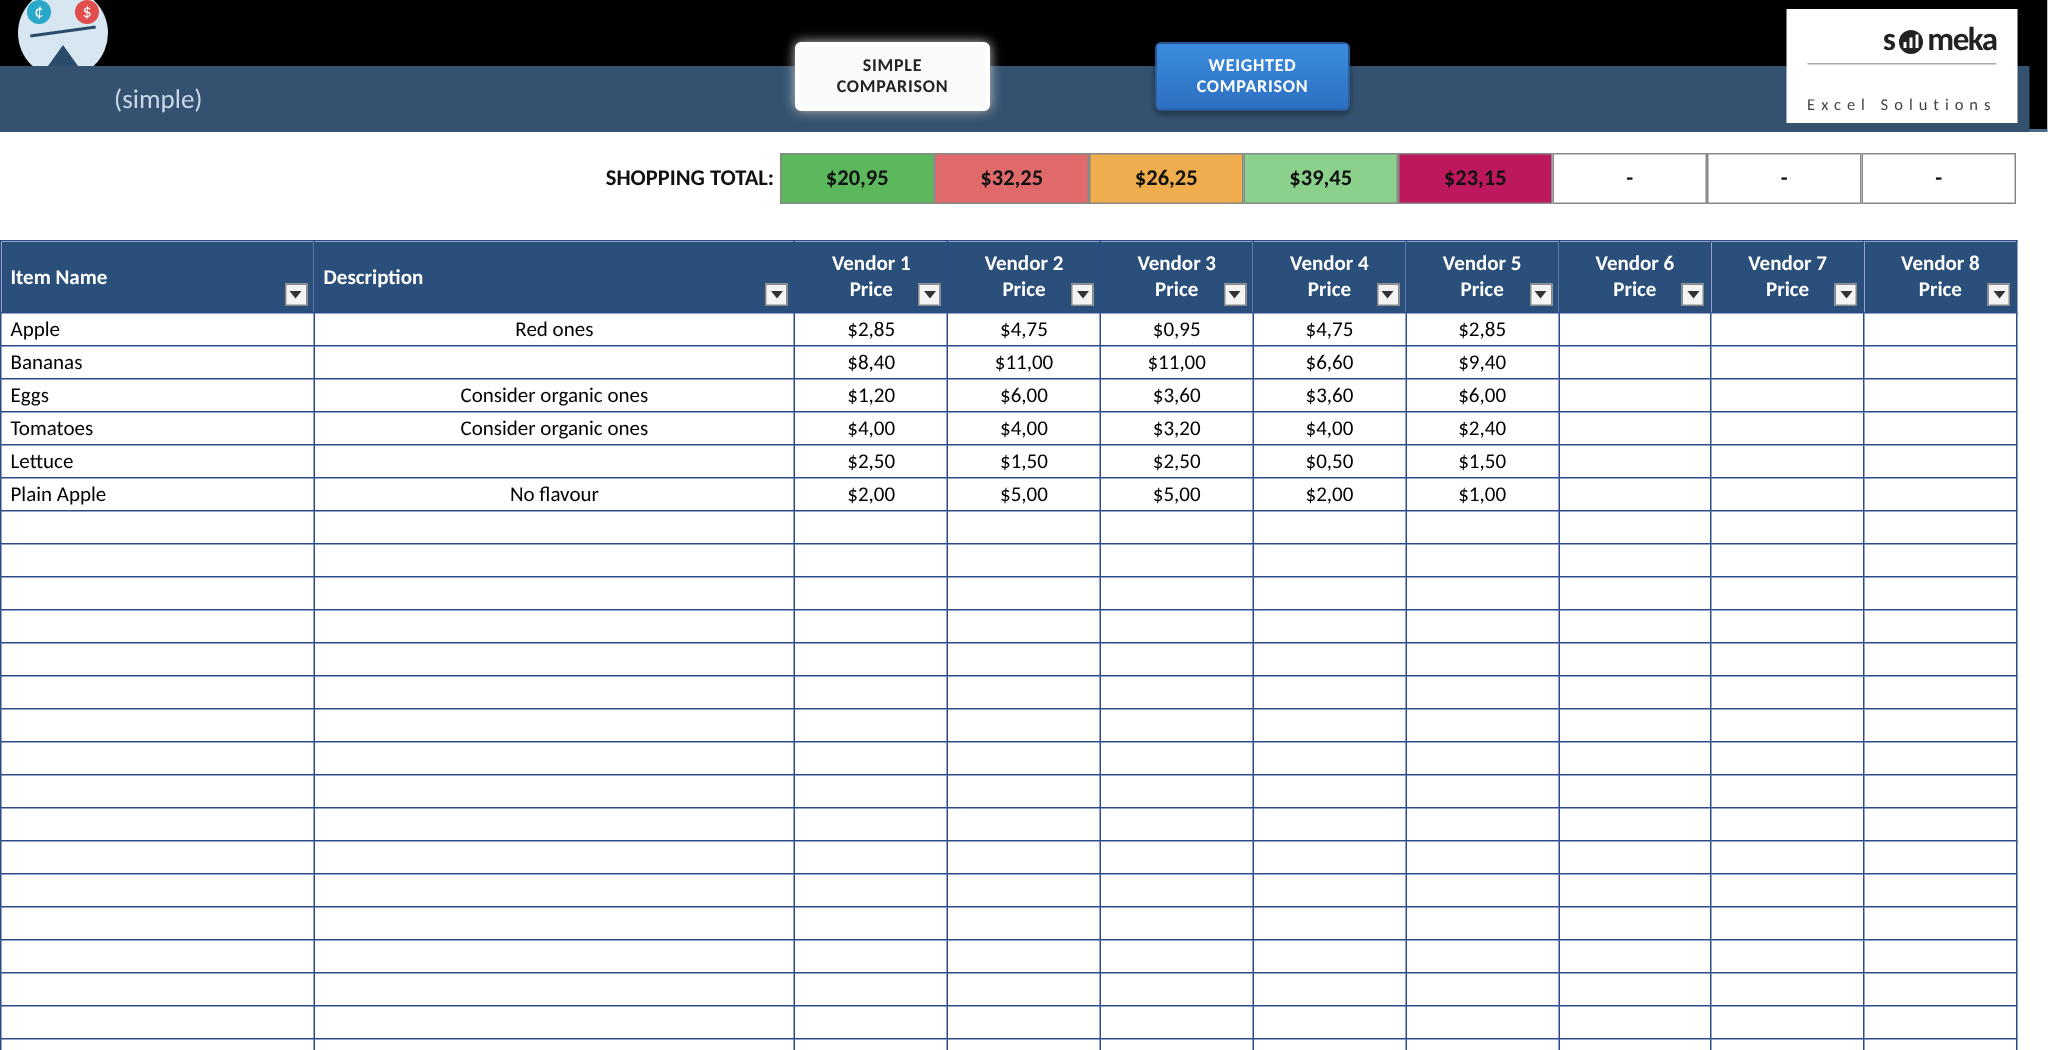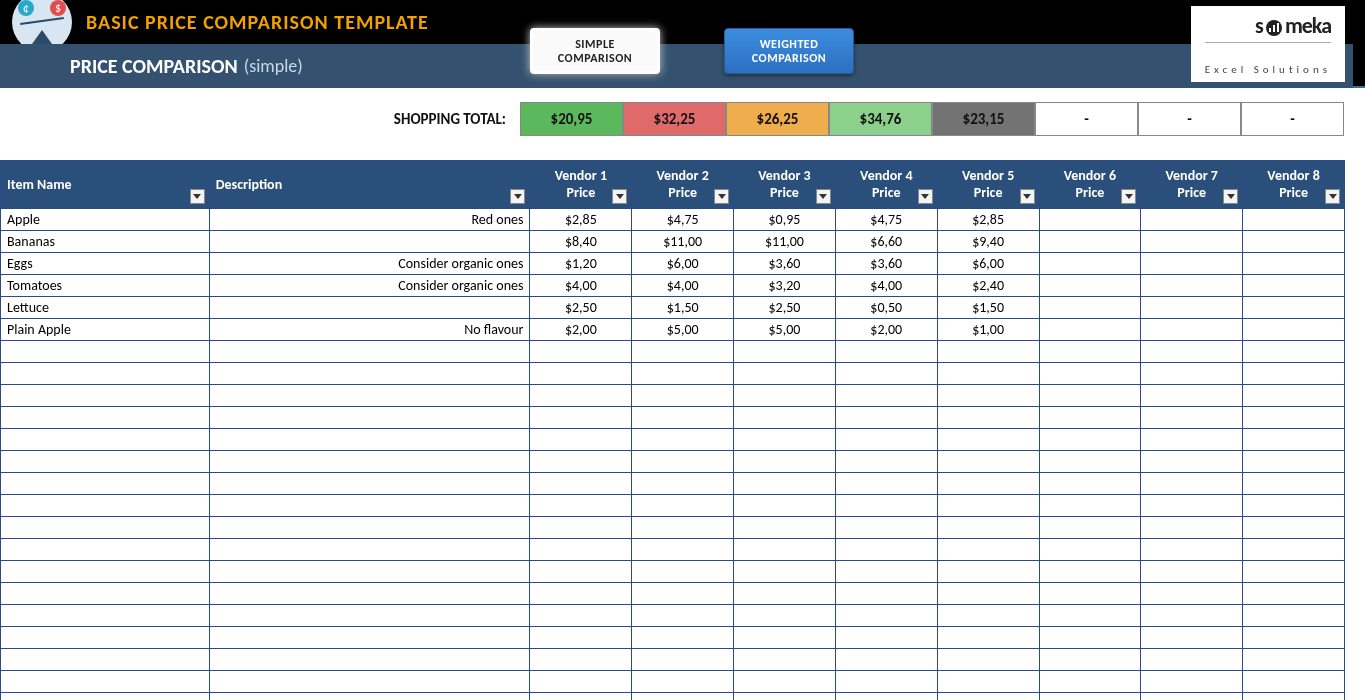--- a/index.html
+++ b/index.html
@@ -55,21 +55,21 @@
   }
   .subtitle-row {
     background: #34526f; height: 44px; display: flex; align-items: center;
     margin-left: -12px; padding-left: 82px; width: 1365px;
     position: absolute; top: 44px; left: 0;
   }
   .subtitle-row .t2 { color: #fff; font-size: 20px; font-weight: bold; }
   .subtitle-row .s2 { color: #c8d8e8; font-size: 18px; margin-left: 6px; }
 
   .mode-buttons {
-    position: absolute; left: 530px; top: 28px; display: flex; gap: 64px;
+    position: absolute; left: 530px; top: 28px; display: flex; gap: 110px;
     z-index: 5;
   }
   .mode-btn {
     width: 130px; height: 46px; border-radius: 4px;
     font-size: 12px; font-weight: bold; text-align: center;
     display: flex; flex-direction: column; justify-content: center;
     line-height: 1.2; letter-spacing: 0.5px;
     cursor: pointer;
   }
   .mode-btn.simple {
@@ -88,32 +88,32 @@
     display: flex; flex-direction: column; align-items: flex-end; justify-content: center;
   }
   .logo .l1 { font-size: 22px; font-weight: bold; color: #222; letter-spacing: -1px; }
   .logo .l1 .bar-icon { display:inline-block; vertical-align: middle; margin: 0 2px; }
   .logo .l2 { font-size: 11px; color: #444; letter-spacing: 4px; border-top: 1px solid #aaa; padding-top: 20px;}
 
   .totals-row {
     display: flex; height: 34px; margin-top: 14px; align-items: stretch;
   }
   .totals-label {
-    width: 520px; text-align: right; padding-right: 14px; font-weight: bold;
+    width: 520px; text-align: right; padding-right: 4px; font-weight: bold;
     line-height: 34px; font-size: 15px; color: #111;
   }
   .total-cell {
     width: 103px; border: 1px solid #888; text-align: center; line-height: 32px;
     font-weight: bold; font-size: 15px; color: #111;
   }
   .c-green { background: #5cb85c; }
   .c-red   { background: #e06a6a; }
   .c-orange{ background: #f0ad4e; }
   .c-lgreen{ background: #8bd08b; }
-  .c-yellow{ background: #737373; }
+  .c-yellow{ background: #be185d; }
   .c-none  { background: #fff; }
 
   .grid {
     margin-top: 24px; width: 1345px; border-collapse: collapse;
   }
   .grid th, .grid td {
     border: 1px solid #2a4a8a; height: 22px; padding: 0 6px;
   }
   .grid thead th {
     background: #2a4f7a; color: #fff; font-weight: bold; height: 48px;
@@ -126,42 +126,40 @@
     position: absolute; right: 4px; bottom: 4px;
     width: 15px; height: 15px; background: #f4f4f4; border: 1px solid #888;
     display: flex; align-items: center; justify-content: center;
   }
   .grid thead th .filter::after {
     content: ""; width: 0; height: 0;
     border-left: 4px solid transparent; border-right: 4px solid transparent;
     border-top: 5px solid #333;
   }
   .grid td.item { text-align: left; }
-  .grid td.desc { text-align: right; margin-top: 18px; }
+  .grid td.desc { text-align: center; margin-top: 18px; }
   .grid td.price { text-align: center; }
   .price-stack span { display: block; line-height: 1.2; }
 </style>
 </head>
 <body>
 
 <div class="header">
   <div class="header-left">
     <div class="title-row">
       <div class="scale-icon">
         <div class="pan left">¢</div>
         <div class="pan right">$</div>
         <div class="bar"></div>
         <div class="base"></div>
       </div>
-      <div class="title1">BASIC PRICE COMPARISON TEMPLATE</div>
     </div>
   </div>
 
   <div class="subtitle-row">
-    <span class="t2">PRICE COMPARISON</span>
     <span class="s2">(simple)</span>
   </div>
 
   <div class="mode-buttons">
     <div class="mode-btn simple">
       <span>SIMPLE</span>
       <span>COMPARISON</span>
     </div>
     <div class="mode-btn weighted">
       <span>WEIGHTED</span>
@@ -182,21 +180,21 @@
   </div>
 </div>
 
 <div class="totals-row">
   <div class="totals-label">SHOPPING TOTAL:</div>
 
   <div id="totals-container" style="display:flex">
       <div class="total-cell c-green">$20,95</div>
       <div class="total-cell c-red">$32,25</div>
       <div class="total-cell c-orange">$26,25</div>
-      <div class="total-cell c-lgreen">$34,76</div>
+      <div class="total-cell c-lgreen">$39,45</div>
       <div class="total-cell c-yellow">$23,15</div>
       <div class="total-cell c-none">-</div>
       <div class="total-cell c-none">-</div>
       <div class="total-cell c-none">-</div>
     </div>
 </div>
 
 <table class="grid">
   <thead>
     <tr id="head-row">

